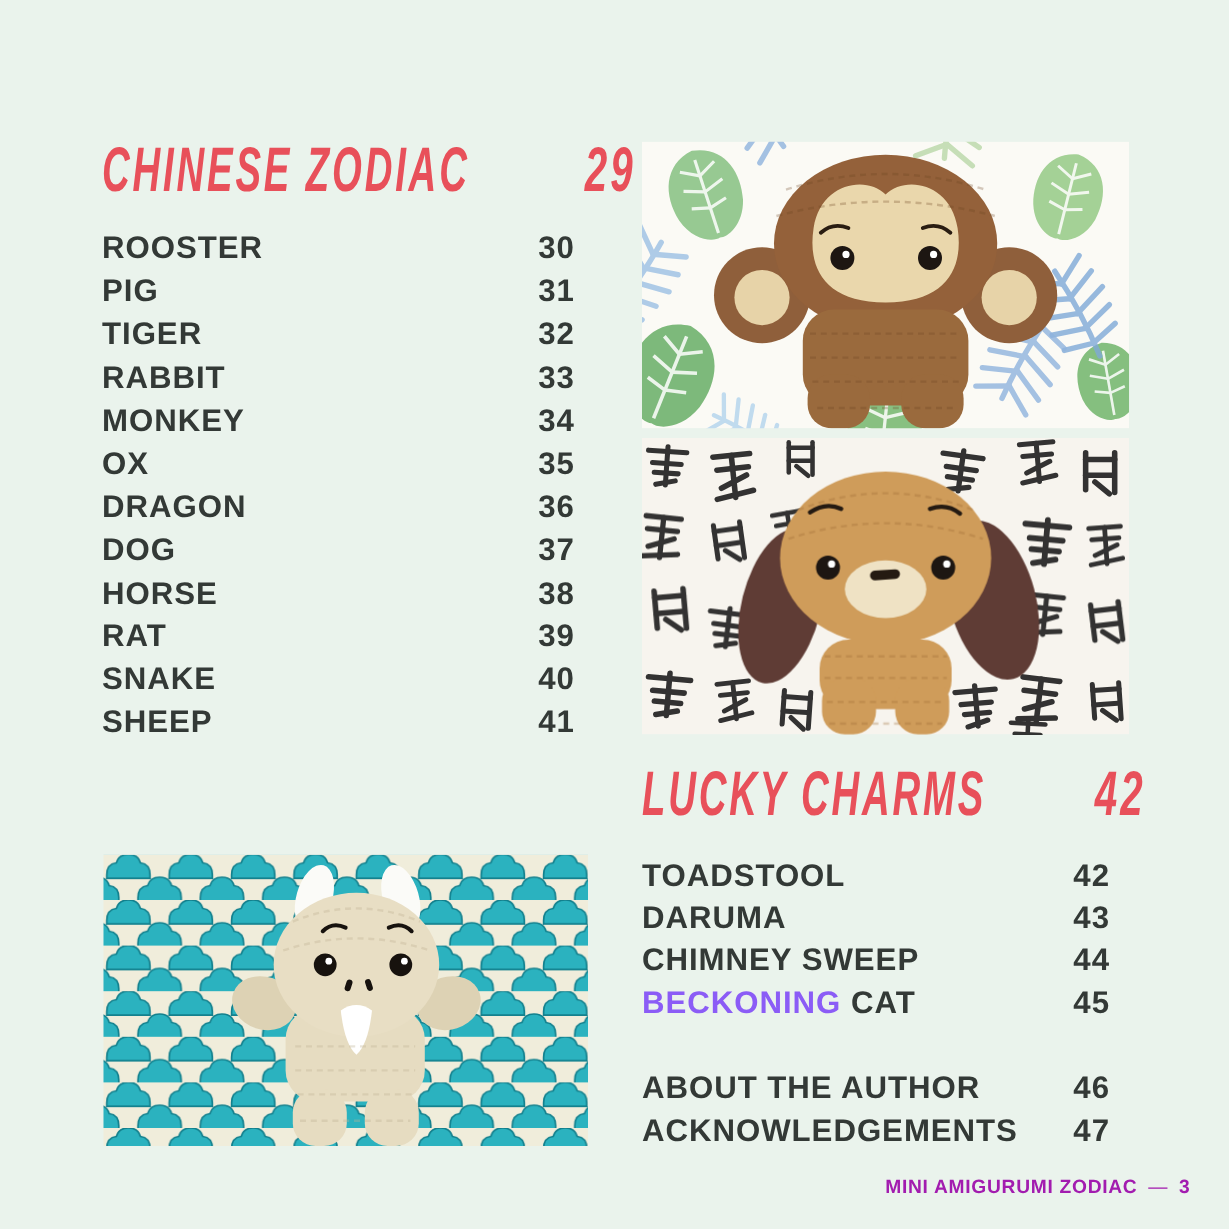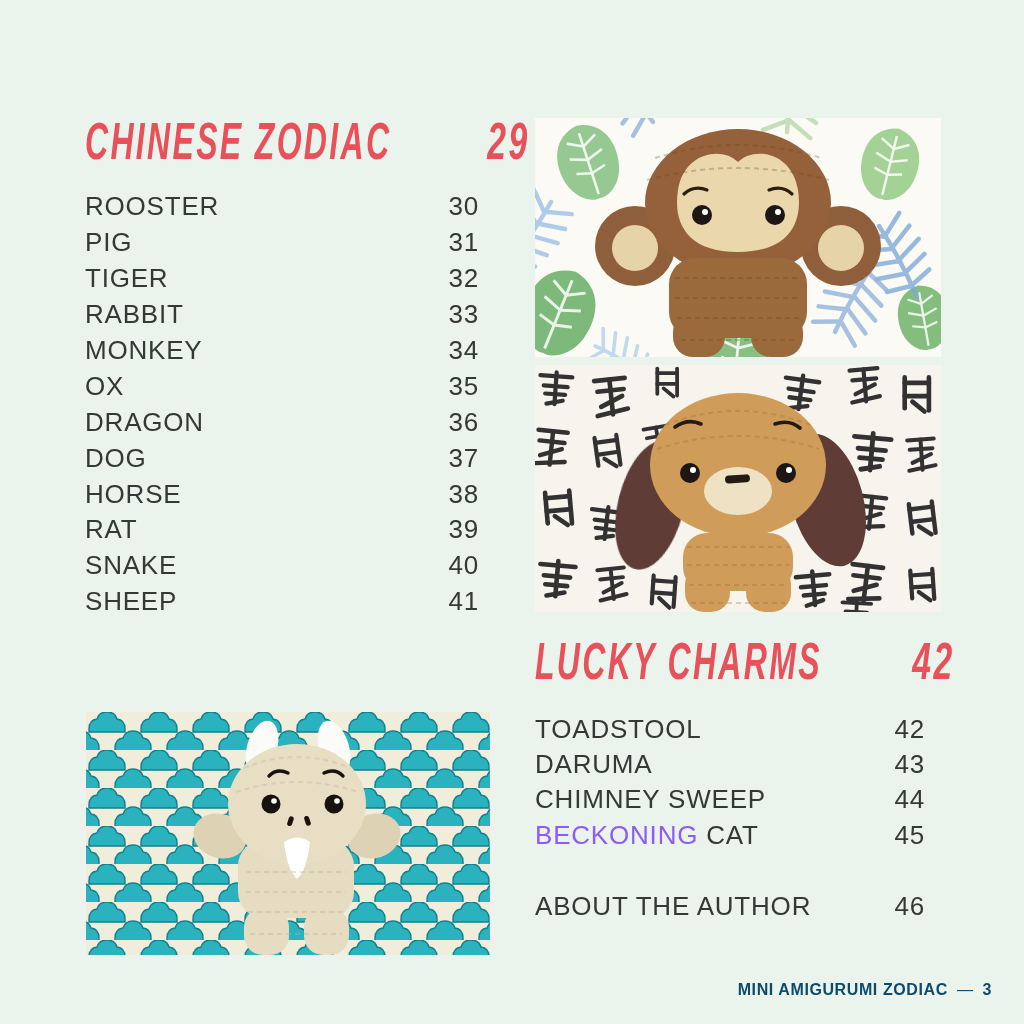--- a/index.html
+++ b/index.html
@@ -20,21 +20,21 @@
     font-weight:700;
     font-size:41px;
     letter-spacing:3px;
     color:#e8505a;
     line-height:1;
     white-space:nowrap;
   }
   .script.t{transform:scale(0.78,1.28);transform-origin:left bottom;}
   .script.n{transform:scale(0.82,1.28);transform-origin:right bottom;}
   
-  .entries{display:flex;flex-direction:column;}
+  .entries{display:flex;flex-direction:column;font-weight:bold;}
   .row{
     display:flex;justify-content:space-between;align-items:center;
     font-size:26px;
     letter-spacing:0.8px;
     color:#333936;
   }
   .zodiac .row{height:35.9px;}
   .lucky .row{height:35.2px;}
   .backmatter .row{height:35.5px;justify-content:space-between;}
   .zodiac .entries{margin-top:21px;}
@@ -47,21 +47,21 @@
   .photo-dog{left:535px;top:365px;width:406px;height:247px;}
   .photo-goat{left:86px;top:712px;width:404px;height:243px;}
   
   .zodiac{left:85px;top:120px;width:394px;}
   .lucky{left:535px;top:640px;width:390px;}
   .backmatter{left:535px;top:889px;width:390px;}
   
   .footer{
     position:absolute;right:32px;top:981px;
     display:flex;align-items:center;
-    font-size:16px;font-weight:700;letter-spacing:0.6px;color:#0c4a6e;padding-left:34px;
+    font-size:16px;font-weight:700;letter-spacing:0.6px;color:#a21caf;padding-left:34px;
   }
   .footer .dash{margin:0 9px;font-weight:400;}
 </style>
 </head>
 <body>
 
 <section class="section zodiac">
   <div class="heading-row">
     <span class="script t">CHINESE ZODIAC</span>
     <span class="script n">29</span>
@@ -286,20 +286,24 @@
     </div>
   </div>
 </section>
 
 <section class="section backmatter">
   <div class="entries">
     <div class="row">
         <span>ABOUT THE AUTHOR</span>
         <span>46</span>
       </div>
+    <div class="row">
+        <span>ACKNOWLEDGEMENTS</span>
+        <span>47</span>
+      </div>
   </div>
 </section>
 
 <figure class="photo-goat" aria-label="Crocheted amigurumi goat on teal fan-pattern background">
   <svg viewBox="0 0 404 243" preserveAspectRatio="none">
     <defs>
       <path id="cloud" d="M0 16 q0 -9 8 -10 q2 -7 10 -7 q8 0 10 7 q8 1 8 10 l0 3 l-36 0 z"></path>
       <pattern id="fanpat" width="52" height="38" patternUnits="userSpaceOnUse">
         <rect width="52" height="38" fill="#f0eddb"></rect>
         <use href="#cloud" x="3" y="1" fill="#2bb2bf" stroke="#12808d" stroke-width="1.4"></use>

